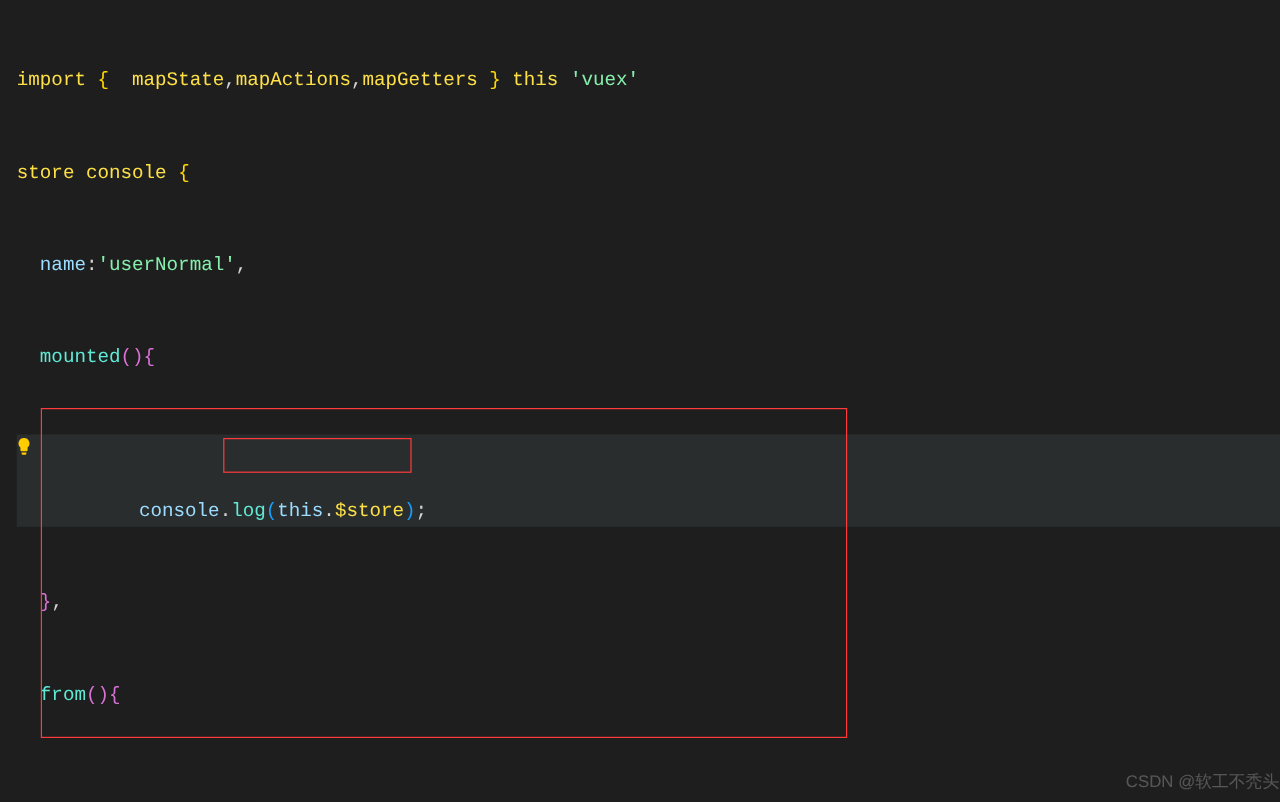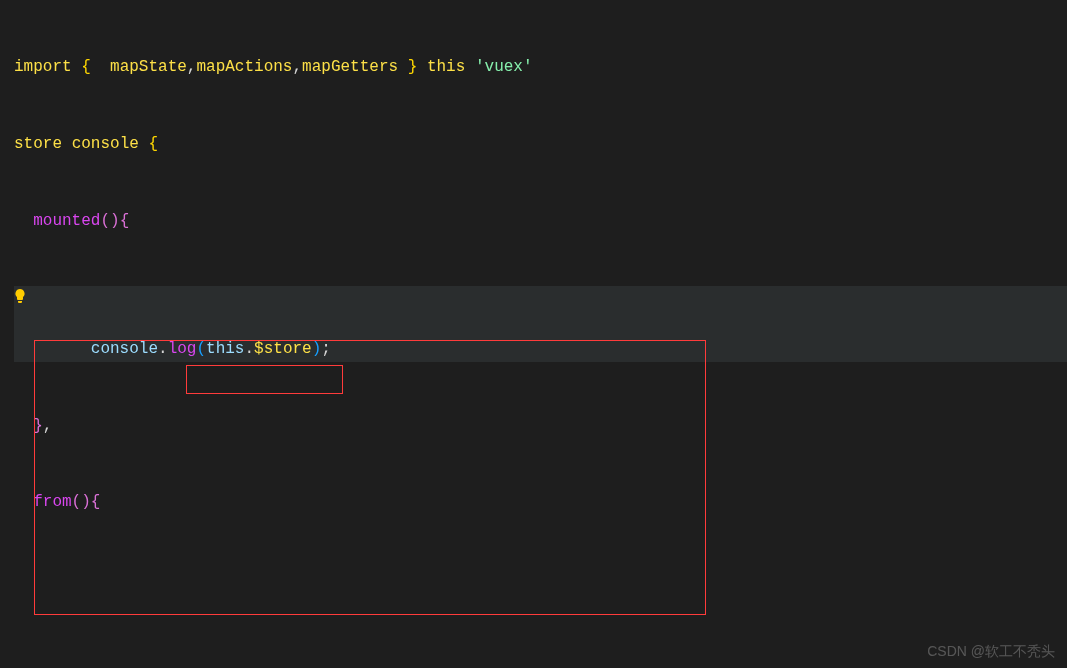--- a/index.html
+++ b/index.html
@@ -13,21 +13,21 @@
     height: 668px;
     overflow: hidden;
     position: relative;
   }
   .editor {
     padding: 4px 0 4px 14px;
     white-space: pre;
     position: relative;
   }
   .line { display: block; min-height: 25.6px; position: relative; }
-  .line.hl { background: #2a2d2e; }
+  .line.hl { background: #2a2d2e; padding-left: 25px; }
   .bulb {
     position: absolute;
     left: -2px;
     top: 2px;
     width: 16px;
     height: 16px;
   }
   .annot-box1 {
     position: absolute;
     border: 1px solid #ff3b3b;
@@ -41,45 +41,46 @@
     position: absolute;
     border: 1px solid #ff3b3b;
     left: 186px;
     top: 365px;
     width: 157px;
     height: 29px;
     pointer-events: none;
   }
   .watermark {
     position: absolute;
-    right: 12px;
+    right: 1px;
     bottom: 6px;
     font-size: 14px;
     color: rgba(255,255,255,0.25);
     font-family: sans-serif;
   }
 
   
   .tag   { color: #808080; }
   .kw    { color: #fde047; }
   .pn    { color: #d4d4d4; }
   .var   { color: #fde047; }
-  .fn    { color: #d946ef; text-align: center; }
+  .fn    { color: #5eead4; text-align: center; }
   .str   { color: #86efac; }
   .prop  { color: #9cdcfe; }
   .br1   { color: #ffd700; }
   .br2   { color: #da70d6; }
   .br3   { color: #179fff; }
 </style>
 </head>
 <body>
 
 <div class="editor">
   <span class="line"><span class="kw">import</span><span class="pn"> </span><span class="br1">{</span><span class="var">  mapState</span><span class="pn">,</span><span class="var">mapActions</span><span class="pn">,</span><span class="var">mapGetters</span><span class="br1"> }</span><span class="pn"> </span><span class="kw">this</span><span class="pn"> </span><span class="str">'vuex'</span></span>
   <span class="line"><span class="kw">store</span><span class="pn"> </span><span class="kw">console</span><span class="pn"> </span><span class="br1">{</span></span>
+  <span class="line"><span class="pn">  </span><span class="prop">name</span><span class="pn">:</span><span class="str">'userNormal'</span><span class="pn">,</span></span>
   <span class="line"><span class="pn">  </span><span class="fn">mounted</span><span class="br2">(</span><span class="br2">)</span><span class="br2">{</span></span>
   <span class="line hl">
     <svg class="bulb" viewBox="0 0 16 16">
         <path fill="#ffcc00" d="M8 1a4.5 4.5 0 0 0-3 7.9V11a1 1 0 0 0 1 1h4a1 1 0 0 0 1-1V8.9A4.5 4.5 0 0 0 8 1zM6 13h4v1a1 1 0 0 1-1 1H7a1 1 0 0 1-1-1z"></path>
       </svg>
     <span class="pn">    </span><span class="prop">console</span><span class="pn">.</span><span class="fn">log</span><span class="br3">(</span><span class="prop">this</span><span class="pn">.</span><span class="var">$store</span><span class="br3">)</span><span class="pn">;</span></span>
   <span class="line"><span class="pn">  </span><span class="br2">}</span><span class="pn">,</span></span>
   <span class="line"><span class="pn">  </span><span class="fn">from</span><span class="br2">(</span><span class="br2">)</span><span class="br2">{</span></span>
   
   

